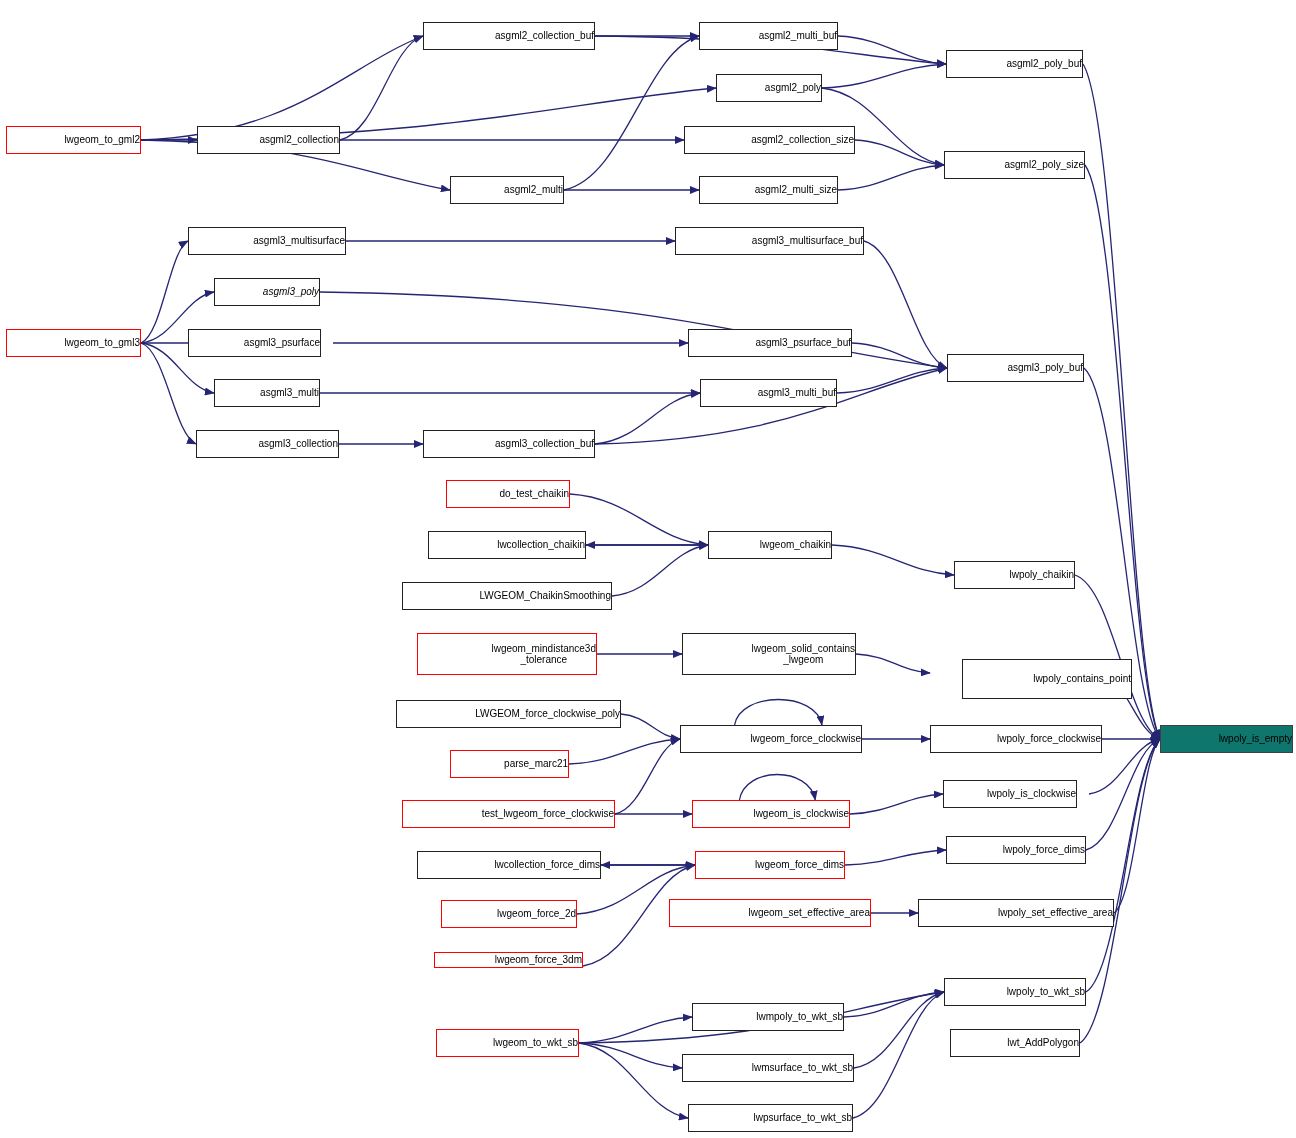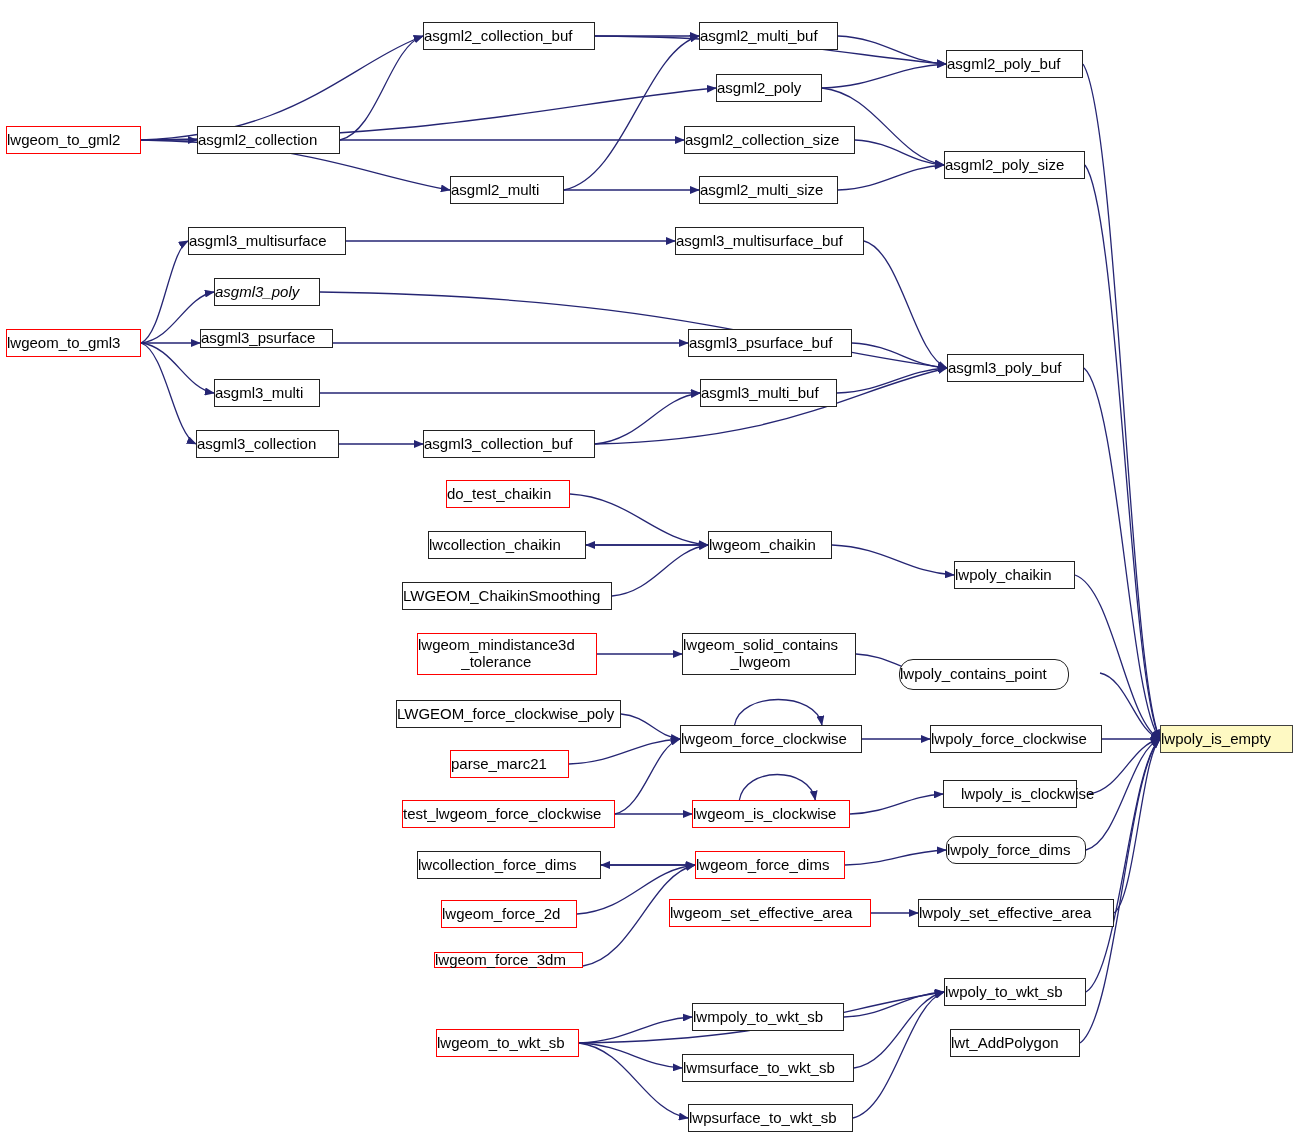--- a/index.html
+++ b/index.html
@@ -1,24 +1,24 @@
 <!DOCTYPE html>
 <html><head>
 <meta charset="utf-8">
 <style>
   html,body{margin:0;padding:0;background:#ffffff;}
   body{font-family:"Liberation Sans",sans-serif;}
   #graph{position:relative;width:1296px;height:1138px;background:#ffffff;overflow:hidden;}
   #edges{position:absolute;left:0;top:0;width:1296px;height:1138px;}
   .node{position:absolute;box-sizing:border-box;background:#ffffff;border:1px solid #222222;
-        display:flex;align-items:center;justify-content:flex-start;text-align:center;
-        font-family:"Liberation Sans",sans-serif;font-size:15px;color:#000000;
+        display:flex;align-items:center;justify-content:flex-end;text-align:center;
+        font-family:"Liberation Sans",sans-serif;font-size:10px;color:#000000;
         line-height:1.12;white-space:pre-line;z-index:5;}
   .node.red{border-color:#ff0000;}
-  .node.target{background:#fef9c3;border-color:#404040;}
+  .node.target{background:#0f766e;border-color:#404040;}
   .node .lbl{pointer-events:none;}
 </style>
 </head>
 <body>
 
 <div id="graph">
   <svg id="edges" viewBox="0 0 1296 1138">
       <defs>
         <marker id="ah" markerWidth="10" markerHeight="8" refX="9.2" refY="4" orient="auto" markerUnits="userSpaceOnUse">
           <path d="M0,0 L10,4 L0,8 z" fill="#252573"></path>
@@ -100,48 +100,48 @@
     <div class="node" style="left: 423px; top: 22px; width: 172px; height: 28px;"><span class="lbl">asgml2_collection_buf</span></div>
     <div class="node" style="left: 699px; top: 22px; width: 139px; height: 28px;"><span class="lbl">asgml2_multi_buf</span></div>
     <div class="node" style="left: 716px; top: 74px; width: 106px; height: 28px;"><span class="lbl">asgml2_poly</span></div>
     <div class="node" style="left: 684px; top: 126px; width: 171px; height: 28px;"><span class="lbl">asgml2_collection_size</span></div>
     <div class="node" style="left: 699px; top: 176px; width: 139px; height: 28px;"><span class="lbl">asgml2_multi_size</span></div>
     <div class="node" style="left: 946px; top: 50px; width: 137px; height: 28px;"><span class="lbl">asgml2_poly_buf</span></div>
     <div class="node" style="left: 944px; top: 151px; width: 141px; height: 28px;"><span class="lbl">asgml2_poly_size</span></div>
     <div class="node red" style="left: 6px; top: 329px; width: 135px; height: 28px;"><span class="lbl">lwgeom_to_gml3</span></div>
     <div class="node" style="left: 188px; top: 227px; width: 158px; height: 28px;"><span class="lbl">asgml3_multisurface</span></div>
     <div class="node" style="left: 214px; top: 278px; width: 106px; height: 28px; font-style: italic;"><span class="lbl">asgml3_poly</span></div>
-    <div class="node" style="left: 200px; top: 329px; width: 133px; height: 19px;"><span class="lbl">asgml3_psurface</span></div>
+    <div class="node" style="left: 188px; top: 329px; width: 133px; height: 28px;"><span class="lbl">asgml3_psurface</span></div>
     <div class="node" style="left: 214px; top: 379px; width: 106px; height: 28px;"><span class="lbl">asgml3_multi</span></div>
     <div class="node" style="left: 196px; top: 430px; width: 143px; height: 28px;"><span class="lbl">asgml3_collection</span></div>
     <div class="node" style="left: 675px; top: 227px; width: 189px; height: 28px;"><span class="lbl">asgml3_multisurface_buf</span></div>
     <div class="node" style="left: 688px; top: 329px; width: 164px; height: 28px;"><span class="lbl">asgml3_psurface_buf</span></div>
     <div class="node" style="left: 700px; top: 379px; width: 137px; height: 28px;"><span class="lbl">asgml3_multi_buf</span></div>
     <div class="node" style="left: 423px; top: 430px; width: 172px; height: 28px;"><span class="lbl">asgml3_collection_buf</span></div>
     <div class="node" style="left: 947px; top: 354px; width: 137px; height: 28px;"><span class="lbl">asgml3_poly_buf</span></div>
     <div class="node red" style="left: 446px; top: 480px; width: 124px; height: 28px;"><span class="lbl">do_test_chaikin</span></div>
     <div class="node" style="left: 428px; top: 531px; width: 158px; height: 28px;"><span class="lbl">lwcollection_chaikin</span></div>
     <div class="node" style="left: 402px; top: 582px; width: 210px; height: 28px;"><span class="lbl">LWGEOM_ChaikinSmoothing</span></div>
     <div class="node" style="left: 708px; top: 531px; width: 124px; height: 28px;"><span class="lbl">lwgeom_chaikin</span></div>
     <div class="node" style="left: 954px; top: 561px; width: 121px; height: 28px;"><span class="lbl">lwpoly_chaikin</span></div>
     <div class="node red" style="left: 417px; top: 633px; width: 180px; height: 42px;"><span class="lbl">lwgeom_mindistance3d
 _tolerance</span></div>
     <div class="node" style="left: 682px; top: 633px; width: 174px; height: 42px;"><span class="lbl">lwgeom_solid_contains
 _lwgeom</span></div>
-    <div class="node" style="left: 899px; top: 659px; width: 170px; height: 31px; border-radius: 14px;"><span class="lbl">lwpoly_contains_point</span></div>
+    <div class="node" style="left: 962px; top: 659px; width: 170px; height: 40px;"><span class="lbl">lwpoly_contains_point</span></div>
     <div class="node" style="left: 396px; top: 700px; width: 225px; height: 28px;"><span class="lbl">LWGEOM_force_clockwise_poly</span></div>
     <div class="node red" style="left: 450px; top: 750px; width: 119px; height: 28px;"><span class="lbl">parse_marc21</span></div>
     <div class="node red" style="left: 402px; top: 800px; width: 213px; height: 28px;"><span class="lbl">test_lwgeom_force_clockwise</span></div>
     <div class="node" style="left: 680px; top: 725px; width: 182px; height: 28px;"><span class="lbl">lwgeom_force_clockwise</span></div>
     <div class="node red" style="left: 692px; top: 800px; width: 158px; height: 28px;"><span class="lbl">lwgeom_is_clockwise</span></div>
     <div class="node" style="left: 930px; top: 725px; width: 172px; height: 28px;"><span class="lbl">lwpoly_force_clockwise</span></div>
     <div class="node" style="left: 943px; top: 780px; width: 134px; height: 28px; padding-left: 17px;"><span class="lbl">lwpoly_is_clockwise</span></div>
     <div class="node" style="left: 417px; top: 851px; width: 184px; height: 28px;"><span class="lbl">lwcollection_force_dims</span></div>
     <div class="node red" style="left: 695px; top: 851px; width: 150px; height: 28px;"><span class="lbl">lwgeom_force_dims</span></div>
-    <div class="node" style="left: 946px; top: 836px; width: 140px; height: 28px; border-radius: 10px;"><span class="lbl">lwpoly_force_dims</span></div>
+    <div class="node" style="left: 946px; top: 836px; width: 140px; height: 28px;"><span class="lbl">lwpoly_force_dims</span></div>
     <div class="node red" style="left: 441px; top: 900px; width: 136px; height: 28px;"><span class="lbl">lwgeom_force_2d</span></div>
     <div class="node red" style="left: 434px; top: 952px; width: 149px; height: 16px;"><span class="lbl">lwgeom_force_3dm</span></div>
     <div class="node red" style="left: 669px; top: 899px; width: 202px; height: 28px;"><span class="lbl">lwgeom_set_effective_area</span></div>
     <div class="node" style="left: 918px; top: 899px; width: 196px; height: 28px;"><span class="lbl">lwpoly_set_effective_area</span></div>
     <div class="node red" style="left: 436px; top: 1029px; width: 143px; height: 28px;"><span class="lbl">lwgeom_to_wkt_sb</span></div>
     <div class="node" style="left: 692px; top: 1003px; width: 152px; height: 28px;"><span class="lbl">lwmpoly_to_wkt_sb</span></div>
     <div class="node" style="left: 682px; top: 1054px; width: 172px; height: 28px;"><span class="lbl">lwmsurface_to_wkt_sb</span></div>
     <div class="node" style="left: 688px; top: 1104px; width: 165px; height: 28px;"><span class="lbl">lwpsurface_to_wkt_sb</span></div>
     <div class="node" style="left: 944px; top: 978px; width: 142px; height: 28px;"><span class="lbl">lwpoly_to_wkt_sb</span></div>
     <div class="node" style="left: 950px; top: 1029px; width: 130px; height: 28px;"><span class="lbl">lwt_AddPolygon</span></div>

